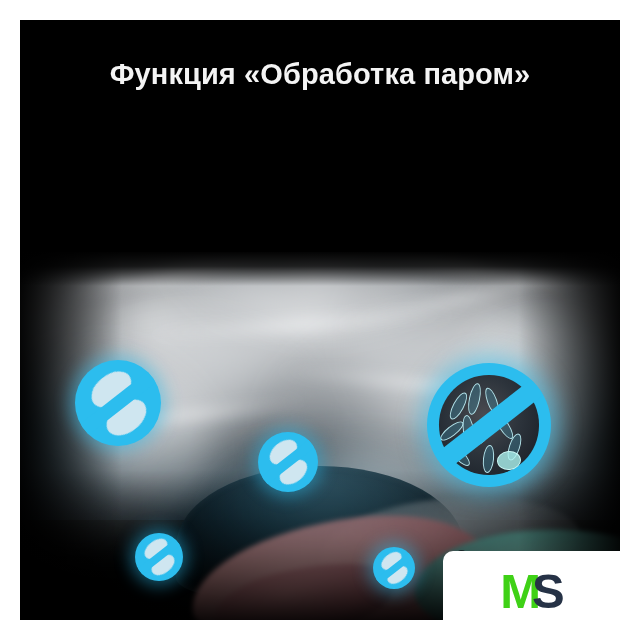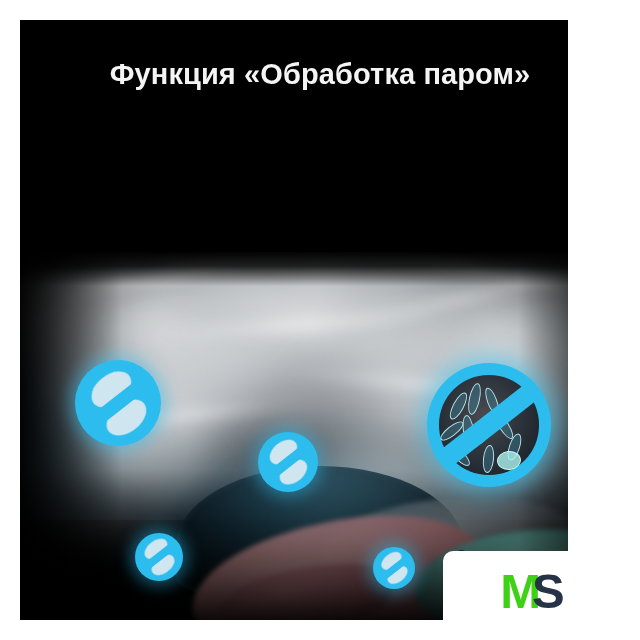--- a/index.html
+++ b/index.html
@@ -9,21 +9,21 @@
   }
   body {
     width: 640px;
     height: 640px;
     overflow: hidden;
     font-family: "Liberation Sans", sans-serif;
   }
 
   #poster {
     position: relative;
-    width: 568px;
+    width: 640px;
     height: 640px;
     background: #ffffff;
     overflow: hidden;
   }
 
   
   .canvas {
     position: absolute;
     left: 20px;
     top: 20px;

